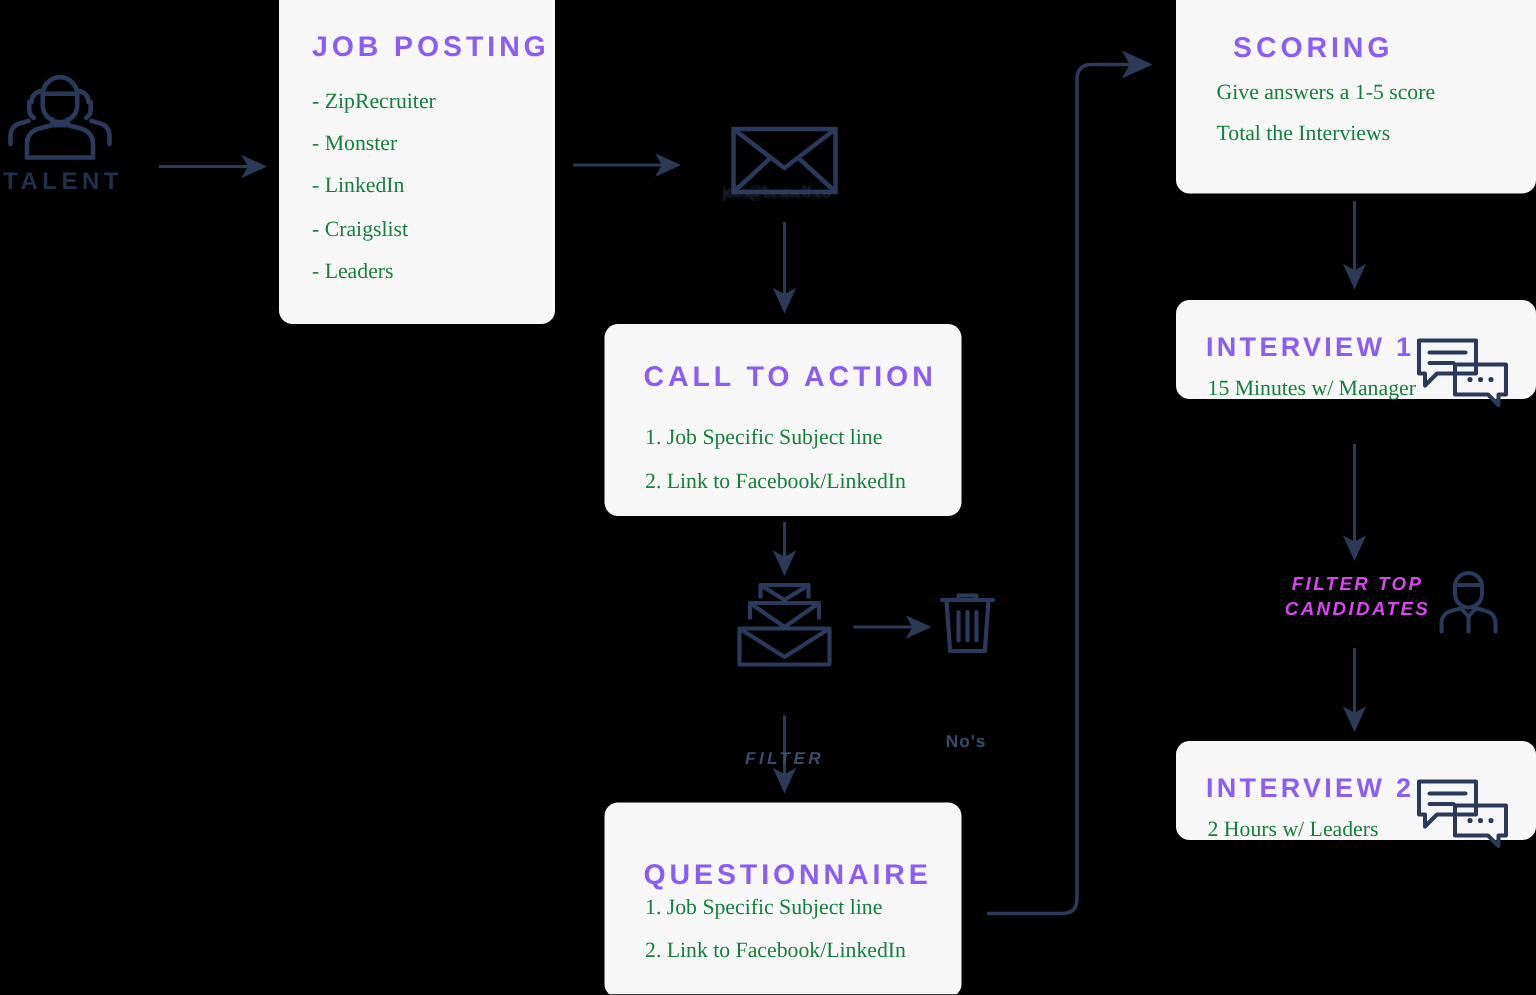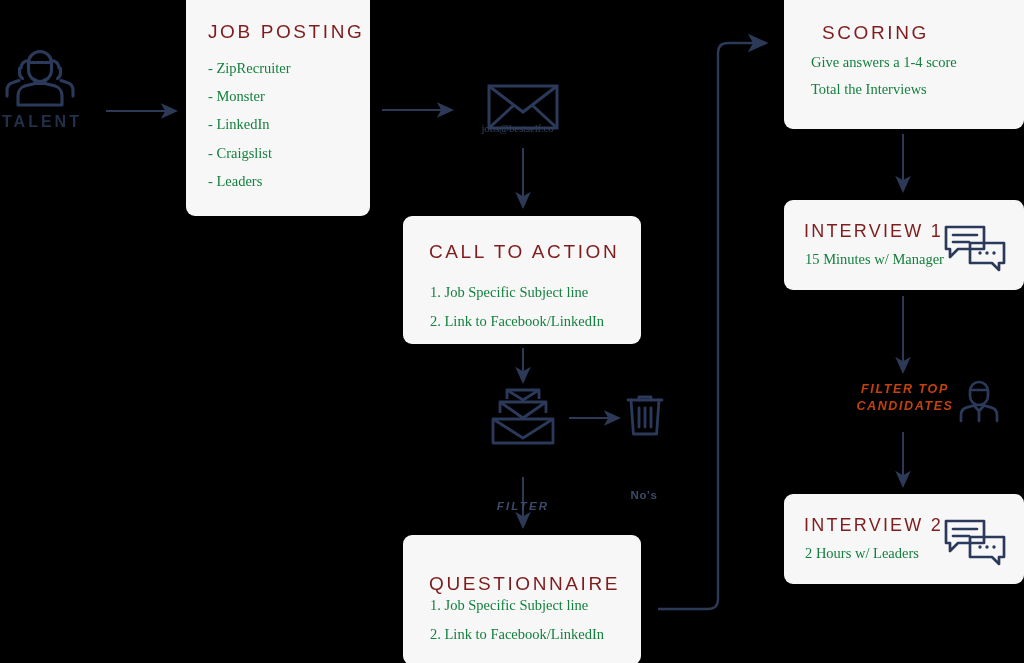--- a/index.html
+++ b/index.html
@@ -19,22 +19,22 @@
 
   
   .card {
     position: absolute;
     background: #f7f7f8;
     border-radius: 9px;
     box-shadow: 0 1px 3px rgba(0,0,0,0.10);
   }
   .card-title {
     font-family: "Liberation Sans", sans-serif;
-    font-weight: 400;
-    color: #7f1d1d;
+    font-weight: 700;
+    color: #8b5cf6;
     letter-spacing: 2.6px;
     font-size: 19px;
     line-height: 1.1;
     white-space: nowrap;
   }
   .card-line {
     font-family: "Liberation Serif", serif;
     color: #15803d;
     font-size: 14.5px;
     line-height: 1.15;
@@ -59,21 +59,21 @@
   .q-list { position: absolute; left: 27px; top: 62px; }
   .q-list .card-line { position: relative; margin-bottom: 12px; display: block; }
 
   
   #card-scoring { left: 784px; top: -9px; width: 240px; height: 138px; }
   #card-scoring .card-title { position: absolute; left: 38px; top: 32px; }
   .sc-list { position: absolute; left: 27px; top: 63px; }
   .sc-list .card-line { position: relative; margin-bottom: 10px; display: block; }
 
   
-  .card-interview { left: 784px; width: 240px; height: 90px; }
+  .card-interview { left: 784px; width: 240px; height: 66px; }
   #card-interview1 { top: 200px; }
   #card-interview2 { top: 494px; }
   .card-interview .card-title {
     position: absolute; left: 20px; top: 22px; font-size: 18px; letter-spacing: 2.2px;
   }
   .card-interview .card-line {
     position: absolute; left: 21px; top: 51px; font-size: 14.5px;
   }
   .chat-icon { position: absolute; right: 18px; top: 24px; }
   .svg-layer { position: absolute; left: 0; top: 0; width: 1024px; height: 663px; pointer-events: none; }
@@ -108,21 +108,21 @@
   #caption-talent {
     position: absolute; left: -4px; top: 113px; width: 92px;
     font-family: "Liberation Sans", sans-serif; font-weight: 700;
     font-size: 16px; letter-spacing: 3px; color: #22304a;
     text-align: center; white-space: nowrap;
   }
   #caption-filter-top {
     position: absolute; left: 846px; top: 381px; width: 118px;
     font-family: "Liberation Sans", sans-serif; font-weight: 700; font-style: italic;
     font-size: 12.5px; letter-spacing: 1.6px; line-height: 1.35;
-    color: #c2410c; text-align: center; filter: blur(0.35px);
+    color: #d946ef; text-align: center; filter: blur(0.35px);
   }
   .stack-line { display: block; }
 
   .glyph { position: absolute; }
 </style>
 </head>
 <body>
 
 <div id="canvas">
 
@@ -235,21 +235,21 @@
     <div class="card-title">QUESTIONNAIRE</div>
     <div class="q-list">
       <span class="card-line">1. Job Specific Subject line</span>
       <span class="card-line">2. Link to Facebook/LinkedIn</span>
     </div>
   </div>
 
   <div class="card" id="card-scoring">
     <div class="card-title">SCORING</div>
     <div class="sc-list">
-      <span class="card-line">Give answers a 1-4 score</span>
+      <span class="card-line">Give answers a 1-5 score</span>
       <span class="card-line">Total the Interviews</span>
     </div>
   </div>
 
   <div class="card card-interview" id="card-interview1">
     <div class="card-title">INTERVIEW 1</div>
     <div class="card-line">15 Minutes w/ Manager</div>
     <span class="chat-icon">
       <svg width="62" height="48" viewBox="0 0 62 48" fill="none" stroke="#2b3a5b" stroke-width="2.7" stroke-linecap="round" stroke-linejoin="round">
         <path d="M2 3 h38 v22 h-26 l-8 8 v-8 h-4 z"></path>

